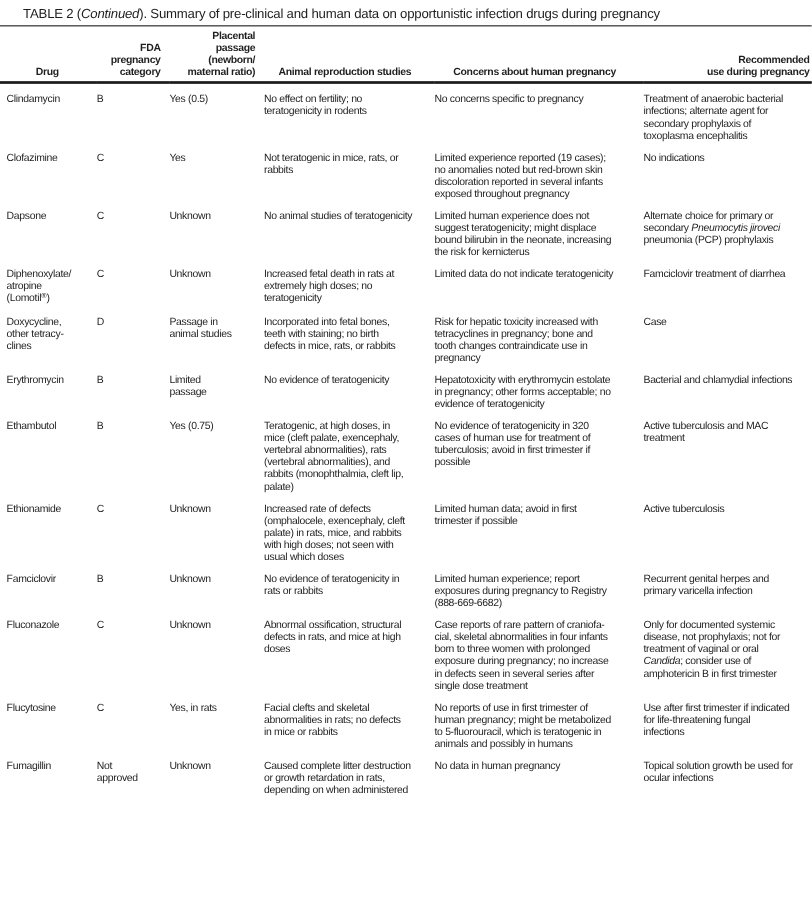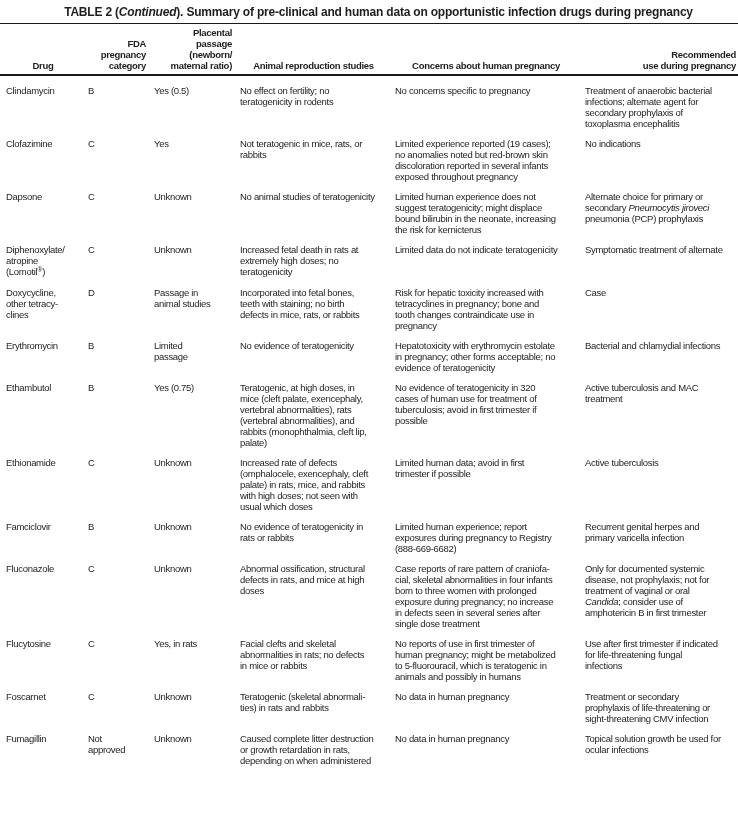--- a/index.html
+++ b/index.html
@@ -5,25 +5,24 @@
   html, body { margin: 0; padding: 0; background: #ffffff; }
   body {
     width: 738px;
     font-family: "Liberation Sans", sans-serif;
     color: #1e1e1e;
     -webkit-font-smoothing: antialiased;
   }
   .page { width: 738px; }
   .title-block {
     font-size: 12px;
-    font-weight: bold;
+    font-weight: normal;
     letter-spacing: -0.2px;
     padding: 5px 2px 4px 21px;
     border-bottom: 1.5px solid #1a1a1a;
-    text-align: center;
   }
   .it { font-style: italic; }
   table.data-table {
     border-collapse: collapse;
     table-layout: fixed;
     width: 738px;
     font-size: 9.5px;
     line-height: 11px;
     letter-spacing: -0.3px;
   }
@@ -125,21 +124,21 @@
         <tr>
           <td class="col-drug">Diphenoxylate/
 atropine
 (Lomotil<sup>®</sup>)</td>
           <td class="col-fda_category">C</td>
           <td class="col-placental_passage">Unknown</td>
           <td class="col-animal_studies">Increased fetal death in rats at
 extremely high doses; no
 teratogenicity</td>
           <td class="col-human_concerns">Limited data do not indicate teratogenicity</td>
-          <td class="col-recommended_use">Symptomatic treatment of alternate</td>
+          <td class="col-recommended_use">Famciclovir treatment of diarrhea</td>
         </tr>
         <tr>
           <td class="col-drug">Doxycycline,
 other tetracy-
 clines</td>
           <td class="col-fda_category">D</td>
           <td class="col-placental_passage">Passage in
 animal studies</td>
           <td class="col-animal_studies">Incorporated into fetal bones,
 teeth with staining; no birth
@@ -231,31 +230,20 @@
 in mice or rabbits</td>
           <td class="col-human_concerns">No reports of use in first trimester of
 human pregnancy; might be metabolized
 to 5-fluorouracil, which is teratogenic in
 animals and possibly in humans</td>
           <td class="col-recommended_use">Use after first trimester if indicated
 for life-threatening fungal
 infections</td>
         </tr>
         <tr>
-          <td class="col-drug">Foscarnet</td>
-          <td class="col-fda_category">C</td>
-          <td class="col-placental_passage">Unknown</td>
-          <td class="col-animal_studies">Teratogenic (skeletal abnormali-
-ties) in rats and rabbits</td>
-          <td class="col-human_concerns">No data in human pregnancy</td>
-          <td class="col-recommended_use">Treatment or secondary
-prophylaxis of life-threatening or
-sight-threatening CMV infection</td>
-        </tr>
-        <tr>
           <td class="col-drug">Fumagillin</td>
           <td class="col-fda_category">Not
 approved</td>
           <td class="col-placental_passage">Unknown</td>
           <td class="col-animal_studies">Caused complete litter destruction
 or growth retardation in rats,
 depending on when administered</td>
           <td class="col-human_concerns">No data in human pregnancy</td>
           <td class="col-recommended_use">Topical solution growth be used for
 ocular infections</td>

